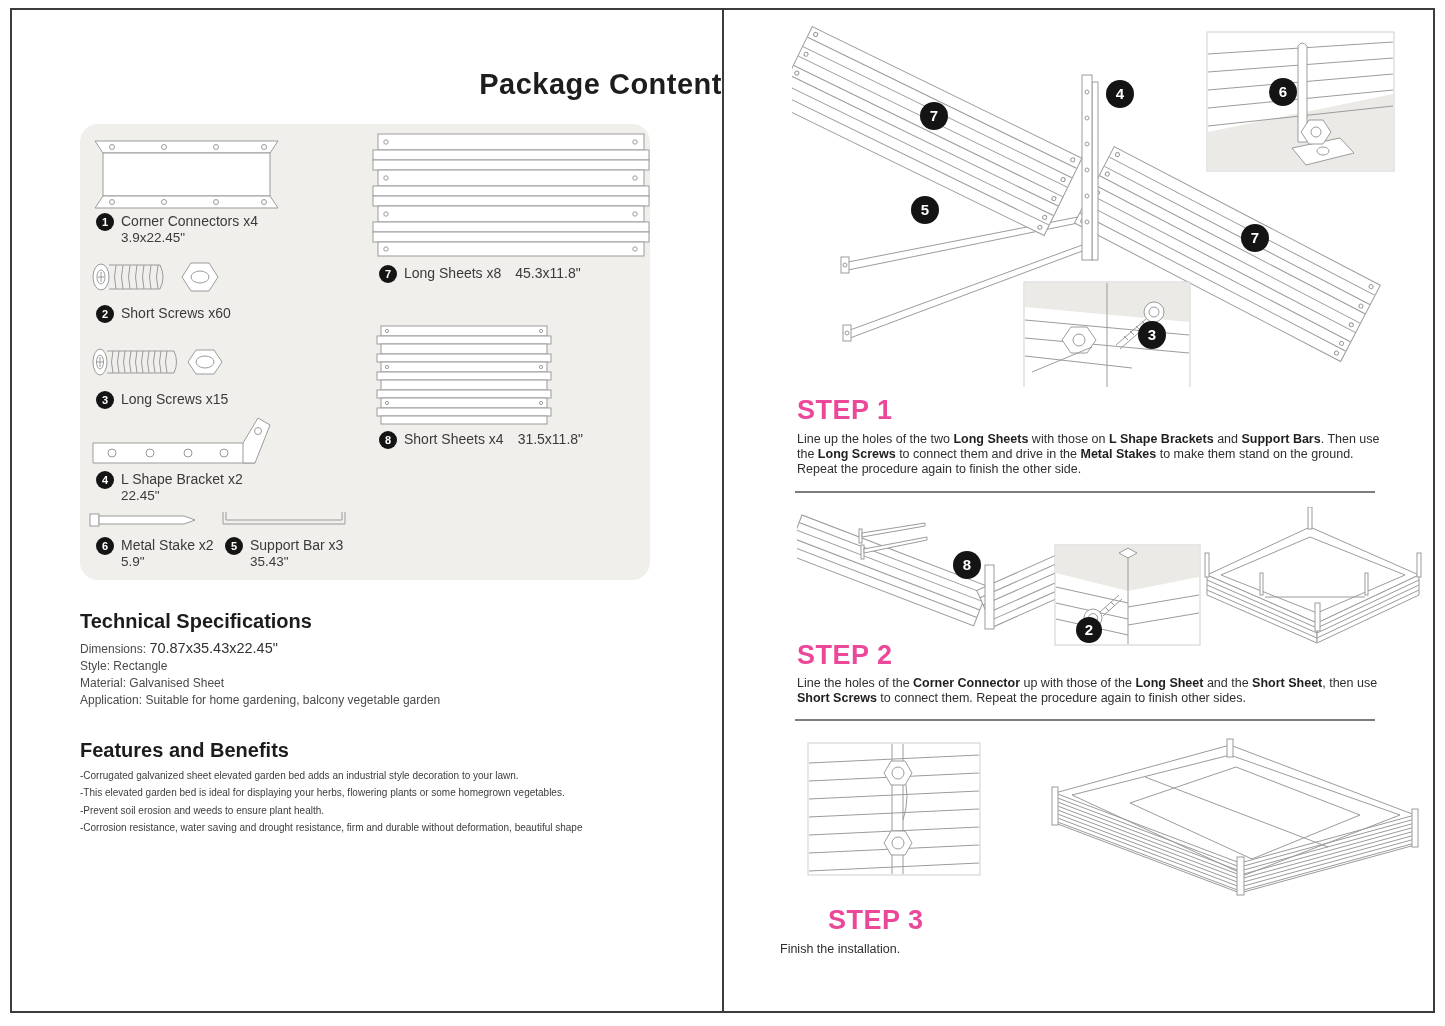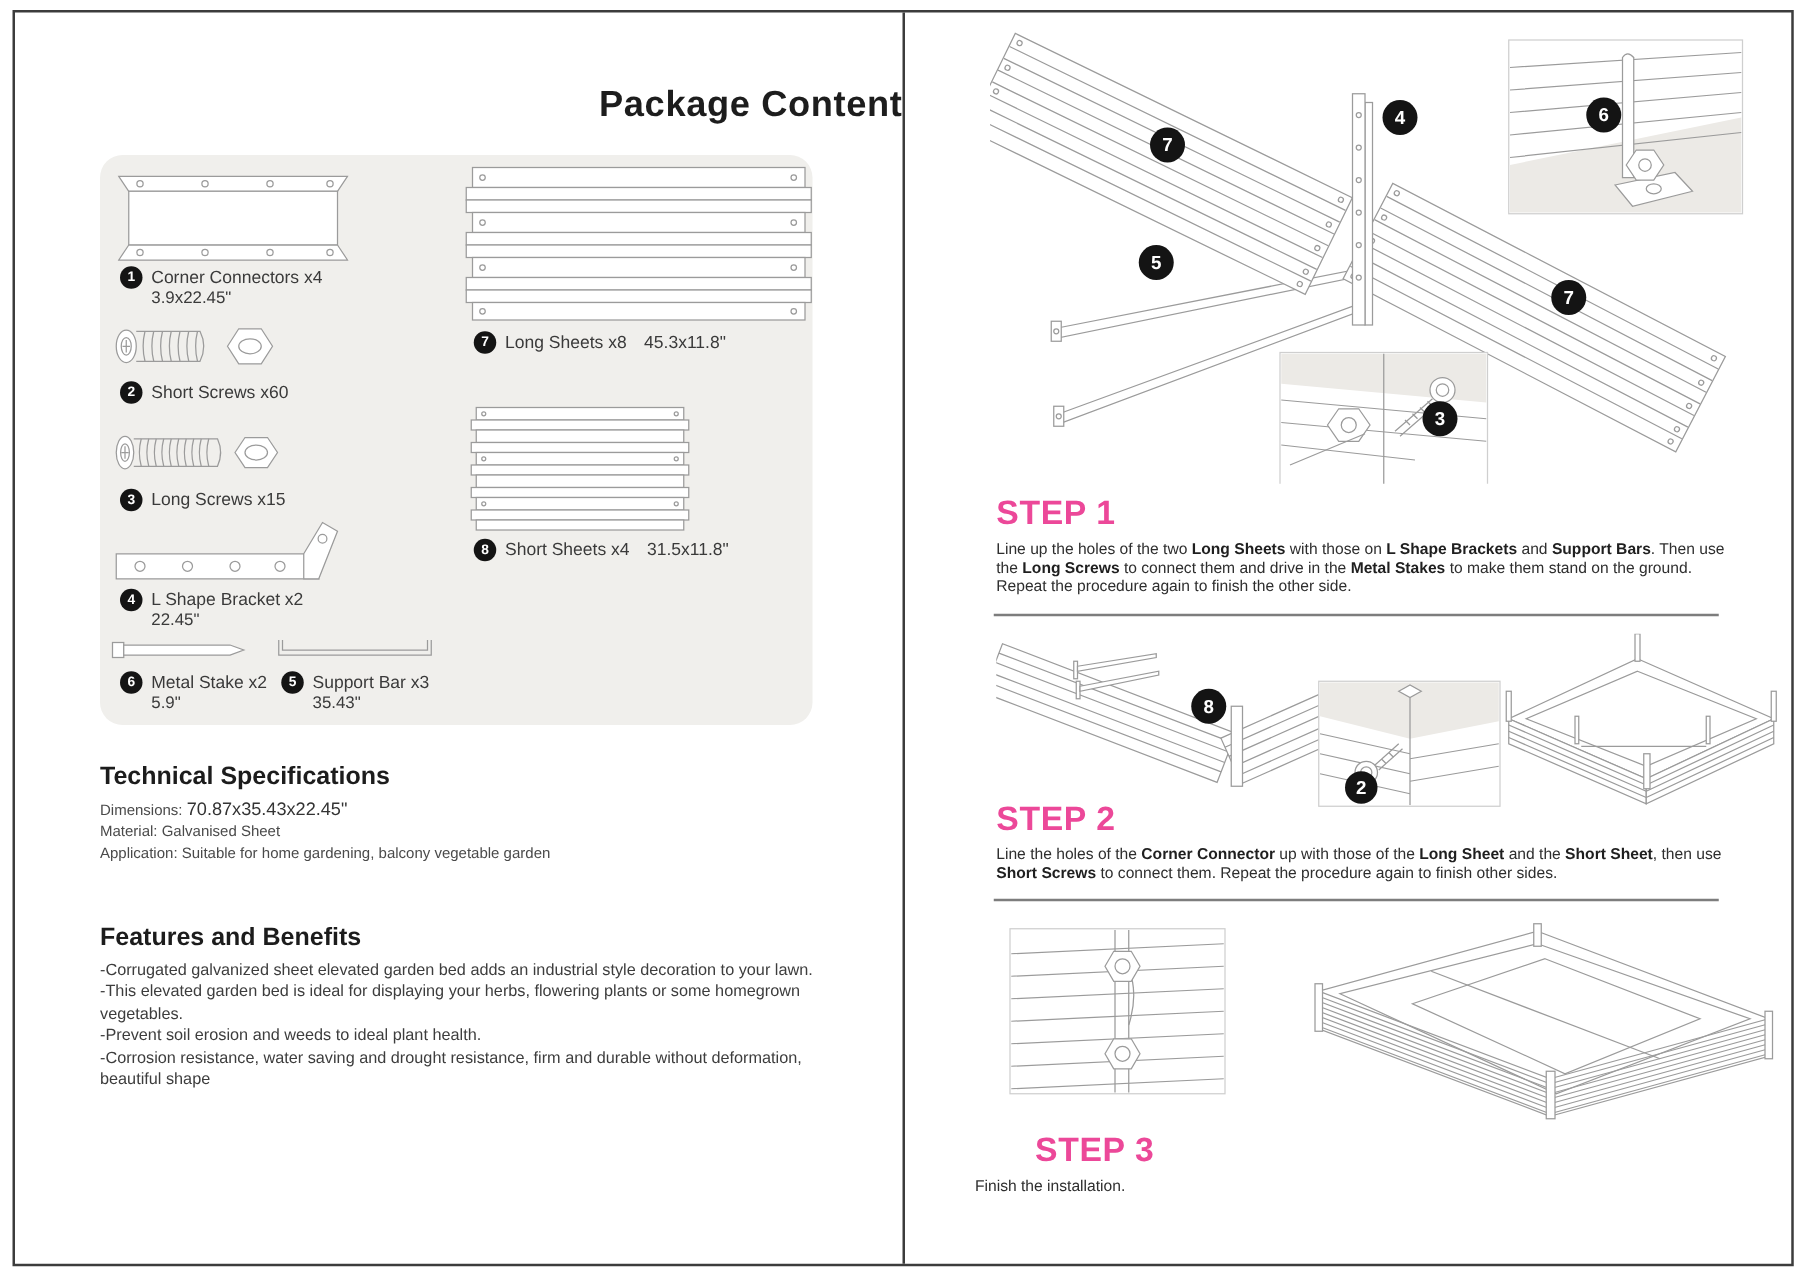--- a/index.html
+++ b/index.html
@@ -35,21 +35,21 @@
   .inline-dim { margin-left:14px; }
 
   .spec-title, .feat-title {
     position:absolute; left:68px; font-size:20px; font-weight:700; color:#1c1c1c;
   }
   .spec-title { top:600px; }
   .spec-rows { position:absolute; left:68px; top:630px; font-size:12px; color:#4a4a4a; }
   .spec-row { line-height:17px; }
   .spec-row .big { font-size:14.5px; color:#333; }
   .feat-title { top:729px; }
-  .feat-rows { position:absolute; left:68px; top:757px; font-size:13px; color:#3d3d3d; width:600px; }
+  .feat-rows { position:absolute; left:68px; top:757px; font-size:10px; color:#3d3d3d; width:600px; }
   .feat-row { line-height:17.4px; }
 
   
   .step-head { position:absolute; font-size:27px; font-weight:700; color:#ec4899; letter-spacing:0.5px; }
   .step-body { position:absolute; font-size:12.5px; line-height:14.9px; color:#2e2e2e; }
   .step-body span.b, .step-body .b { font-weight:700; color:#1f1f1f;text-align:center; }
   .hdivider { position:absolute; height:2px; background:#7d7d7d; }
 
   svg { display:block; }
   svg text { font-family:"Liberation Sans", sans-serif; }
@@ -208,29 +208,30 @@
       <div class="badge">8</div>
       <div class="pkg-text">
         <span>Short Sheets x4</span><span class="inline-dim">31.5x11.8"</span>
       </div>
     </div>
   </div>
 
   <div class="spec-title">Technical Specifications</div>
   <div class="spec-rows">
     <div class="spec-row"><span>Dimensions:</span> <span class="big">70.87x35.43x22.45"</span></div>
+    <div class="spec-row"><span>Style:</span> <span>Rectangle</span></div>
     <div class="spec-row"><span>Material:</span> <span>Galvanised Sheet</span></div>
     <div class="spec-row"><span>Application:</span> <span>Suitable for home gardening, balcony vegetable garden</span></div>
   </div>
 
   <div class="feat-title">Features and Benefits</div>
   <div class="feat-rows">
     <div class="feat-row">-Corrugated galvanized sheet elevated garden bed adds an industrial style decoration to your lawn.</div>
     <div class="feat-row">-This elevated garden bed is ideal for displaying your herbs, flowering plants or some homegrown vegetables.</div>
-    <div class="feat-row">-Prevent soil erosion and weeds to ideal plant health.</div>
+    <div class="feat-row">-Prevent soil erosion and weeds to ensure plant health.</div>
     <div class="feat-row">-Corrosion resistance, water saving and drought resistance, firm and durable without deformation, beautiful shape</div>
   </div>
 
   <svg class="part" style="position:absolute; left:780px; top:10px;" width="630" height="367" viewBox="0 0 630 367">
     <defs>
       <g id="csheet">
         <rect class="la" x="0.5" y="0.5" width="300" height="86"></rect>
         <path class="ln" d="M1,12 H300 M1,22.5 H300 M1,33 H300 M1,43.5 H300 M1,54 H300 M1,64.5 H300 M1,75 H300"></path>
         <circle class="ln" cx="7" cy="6" r="2"></circle>
             <circle class="ln" cx="7" cy="28" r="2"></circle>

